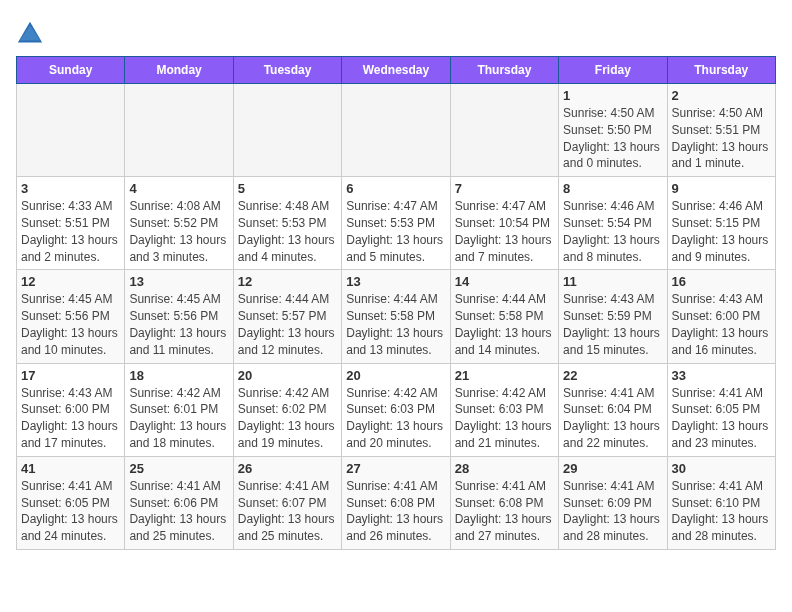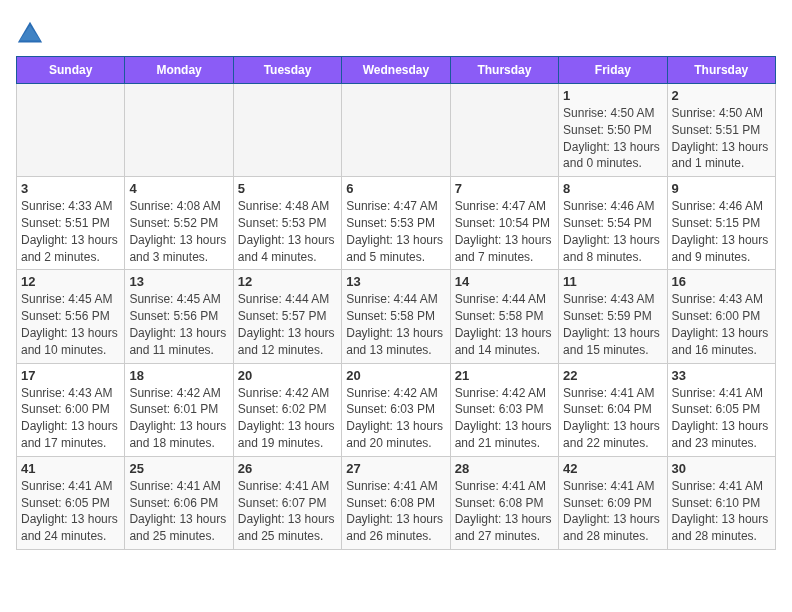--- a/index.html
+++ b/index.html
@@ -287,21 +287,21 @@
 Sunset: 6:08 PM
 Daylight: 13 hours and 26 minutes.</div>
         </td>
         <td>
           <span class="day-number">28</span>
           <div class="day-info">Sunrise: 4:41 AM
 Sunset: 6:08 PM
 Daylight: 13 hours and 27 minutes.</div>
         </td>
         <td>
-          <span class="day-number">42</span>
+          <span class="day-number">29</span>
           <div class="day-info">Sunrise: 4:41 AM
 Sunset: 6:09 PM
 Daylight: 13 hours and 28 minutes.</div>
         </td>
         <td>
           <span class="day-number">30</span>
           <div class="day-info">Sunrise: 4:41 AM
 Sunset: 6:10 PM
 Daylight: 13 hours and 28 minutes.</div>
         </td>

